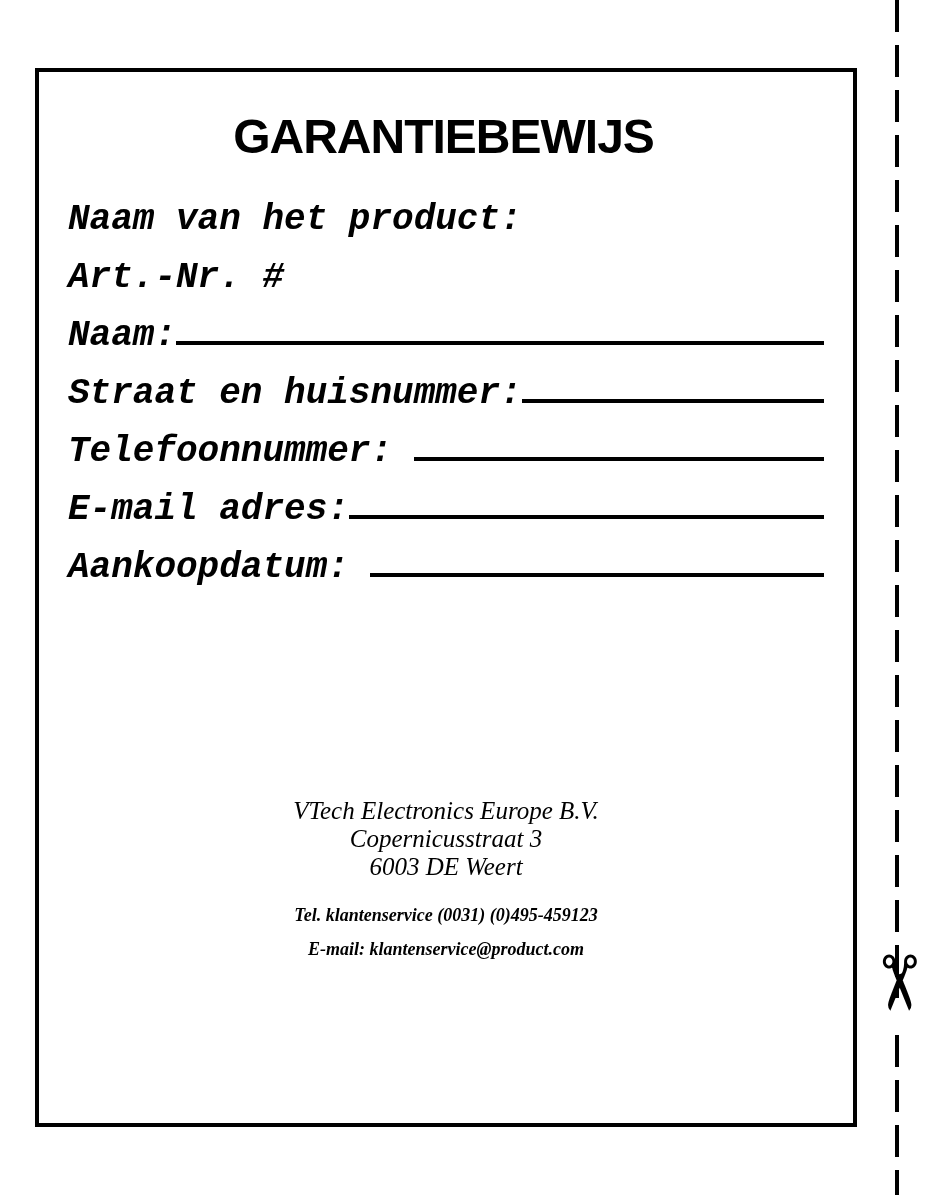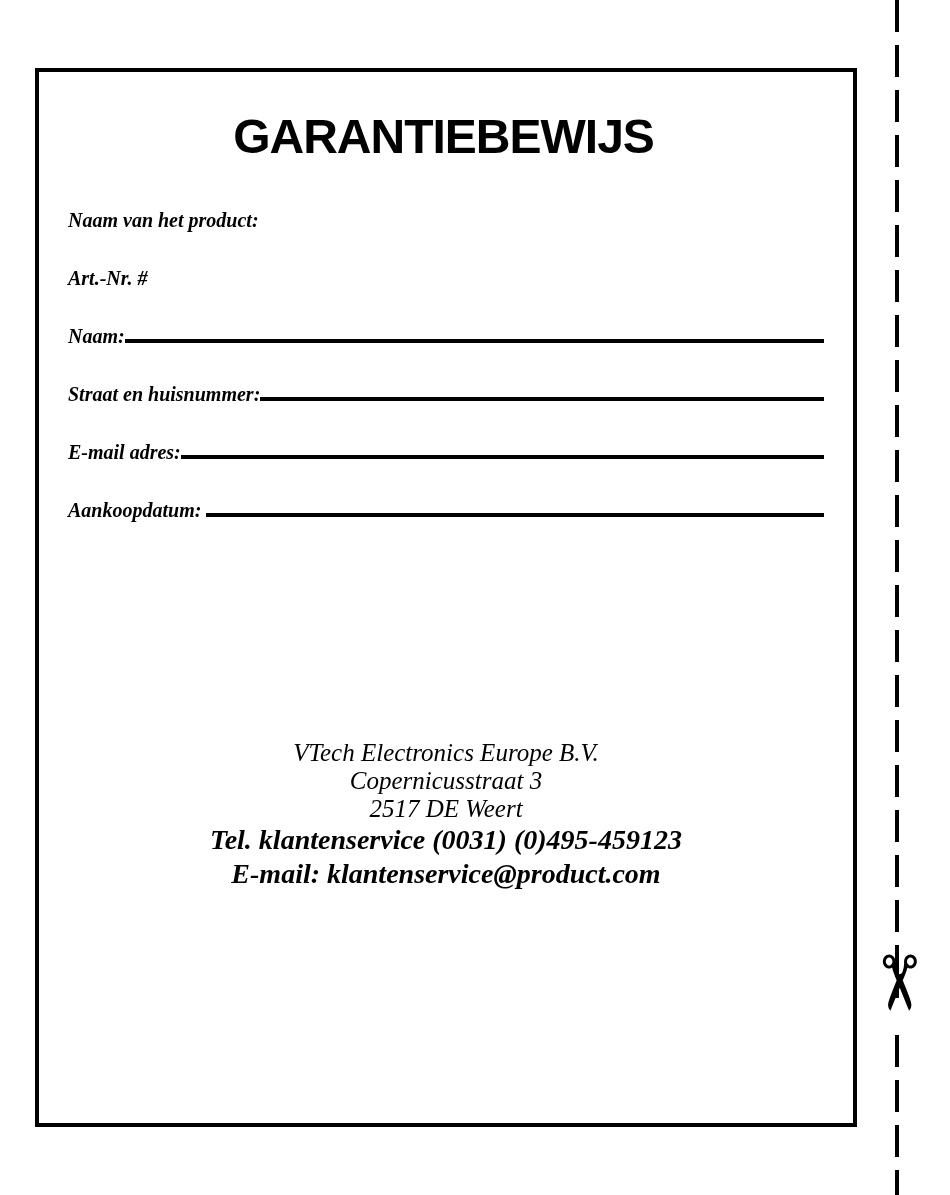--- a/index.html
+++ b/index.html
@@ -79,47 +79,48 @@
 
   .form {
     margin: 44px 29px 0 29px;
   }
   .row {
     height: 58px;
     display: flex;
     align-items: baseline;
   }
   .lbl {
-    font-family: Liberation Serif, serif;
+    font-family: Liberation Mono, monospace;
     font-weight: bold;
     font-style: italic;
-    font-size: 20px;
+    font-size: 36px;
     line-height: 30px;
     white-space: pre;
   }
   .fill {
     flex: 1 1 auto;
     display: inline-block;
     border-bottom: 4px solid #000000;
     min-width: 40px;
   }
 
   .address {
     margin-top: 186px;
     text-align: center;
     font-weight: normal;
     font-style: italic;
     font-size: 25px;
     line-height: 28px;
   }
   .contact {
+    margin-top: 17px;
     text-align: center;
     font-weight: bold;
     font-style: italic;
-    font-size: 28px;
+    font-size: 18px;
     line-height: 34px;
   }
 </style>
 </head>
 <body>
 
 <div class="page">
 
   <div class="cut-line"></div>
   <div class="cut-line-gap"></div>
@@ -143,37 +144,41 @@
         <span class="lbl">Naam:</span>
         <span class="fill"></span>
       </div>
 
       <div class="row">
         <span class="lbl">Straat en huisnummer:</span>
         <span class="fill"></span>
       </div>
 
 
+      <div class="row">
+        <span class="lbl">Telefoonnummer: </span>
+        <span class="fill"></span>
+      </div>
 
       <div class="row">
         <span class="lbl">E-mail adres:</span>
         <span class="fill"></span>
       </div>
 
       <div class="row">
         <span class="lbl">Aankoopdatum: </span>
         <span class="fill"></span>
       </div>
 
     </div>
 
     <div class="address">
       <div>VTech Electronics Europe B.V.</div>
       <div>Copernicusstraat 3</div>
-      <div>2517 DE Weert</div>
+      <div>6003 DE Weert</div>
     </div>
 
     <div class="contact">
       <div>Tel. klantenservice (0031) (0)495-459123</div>
       <div>E-mail: klantenservice@product.com</div>
     </div>
 
   </div>
 
 </div>

